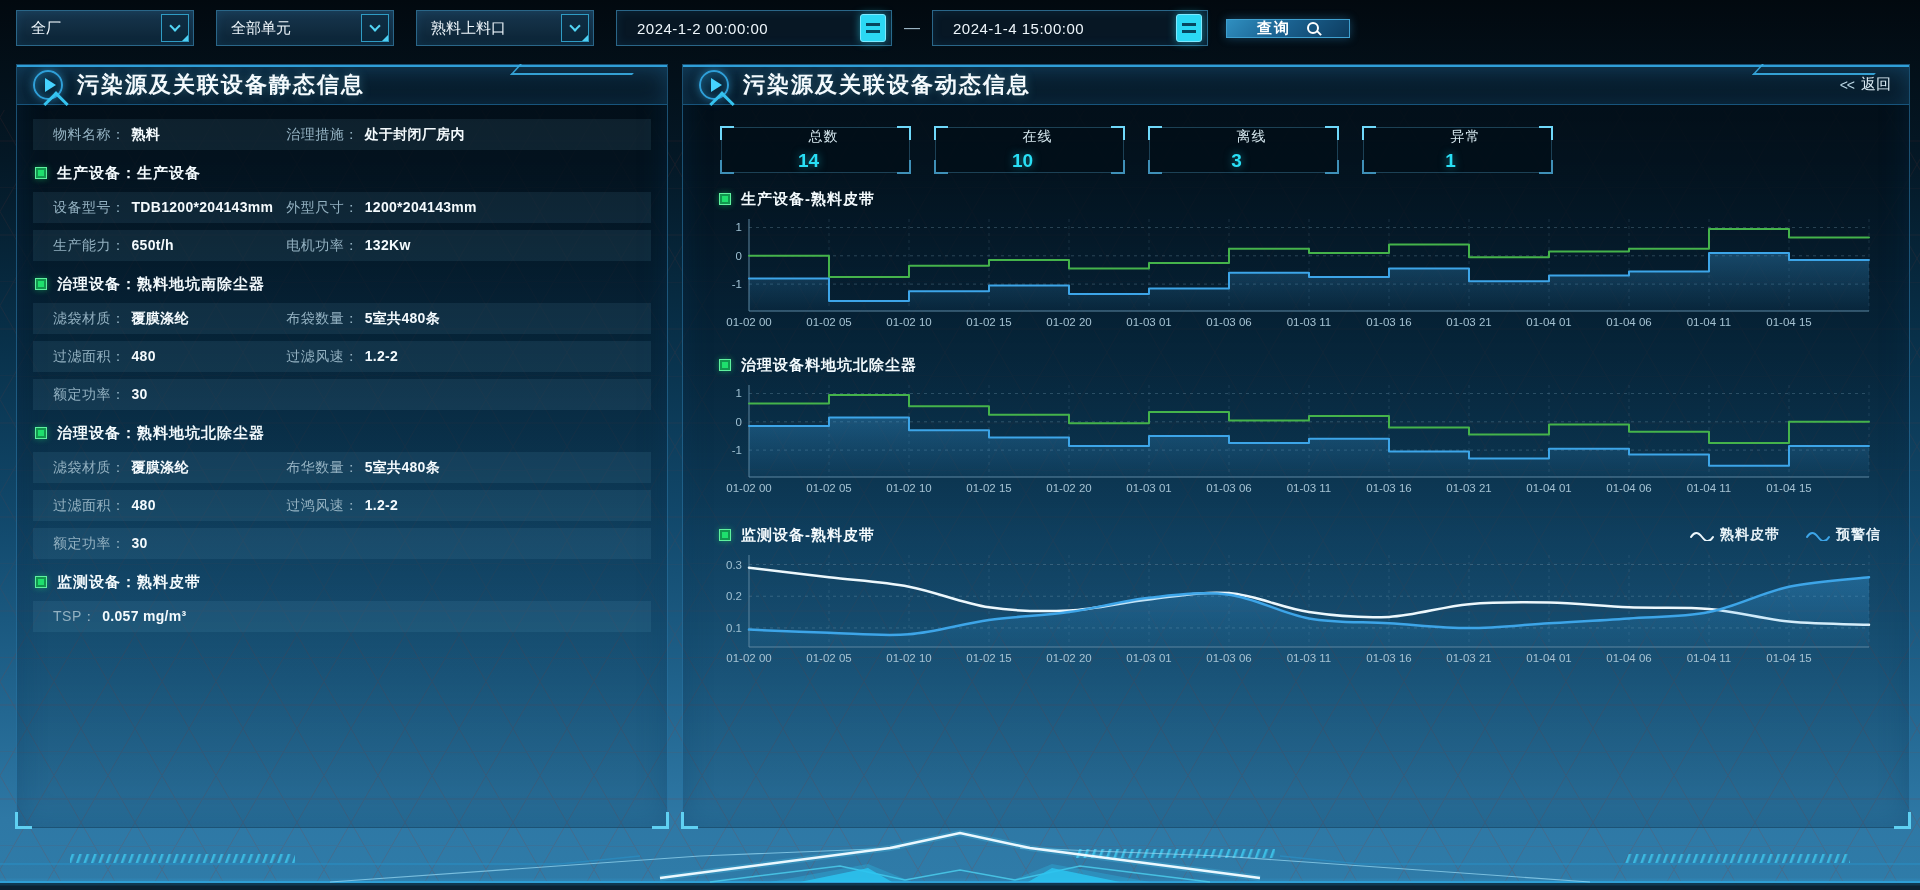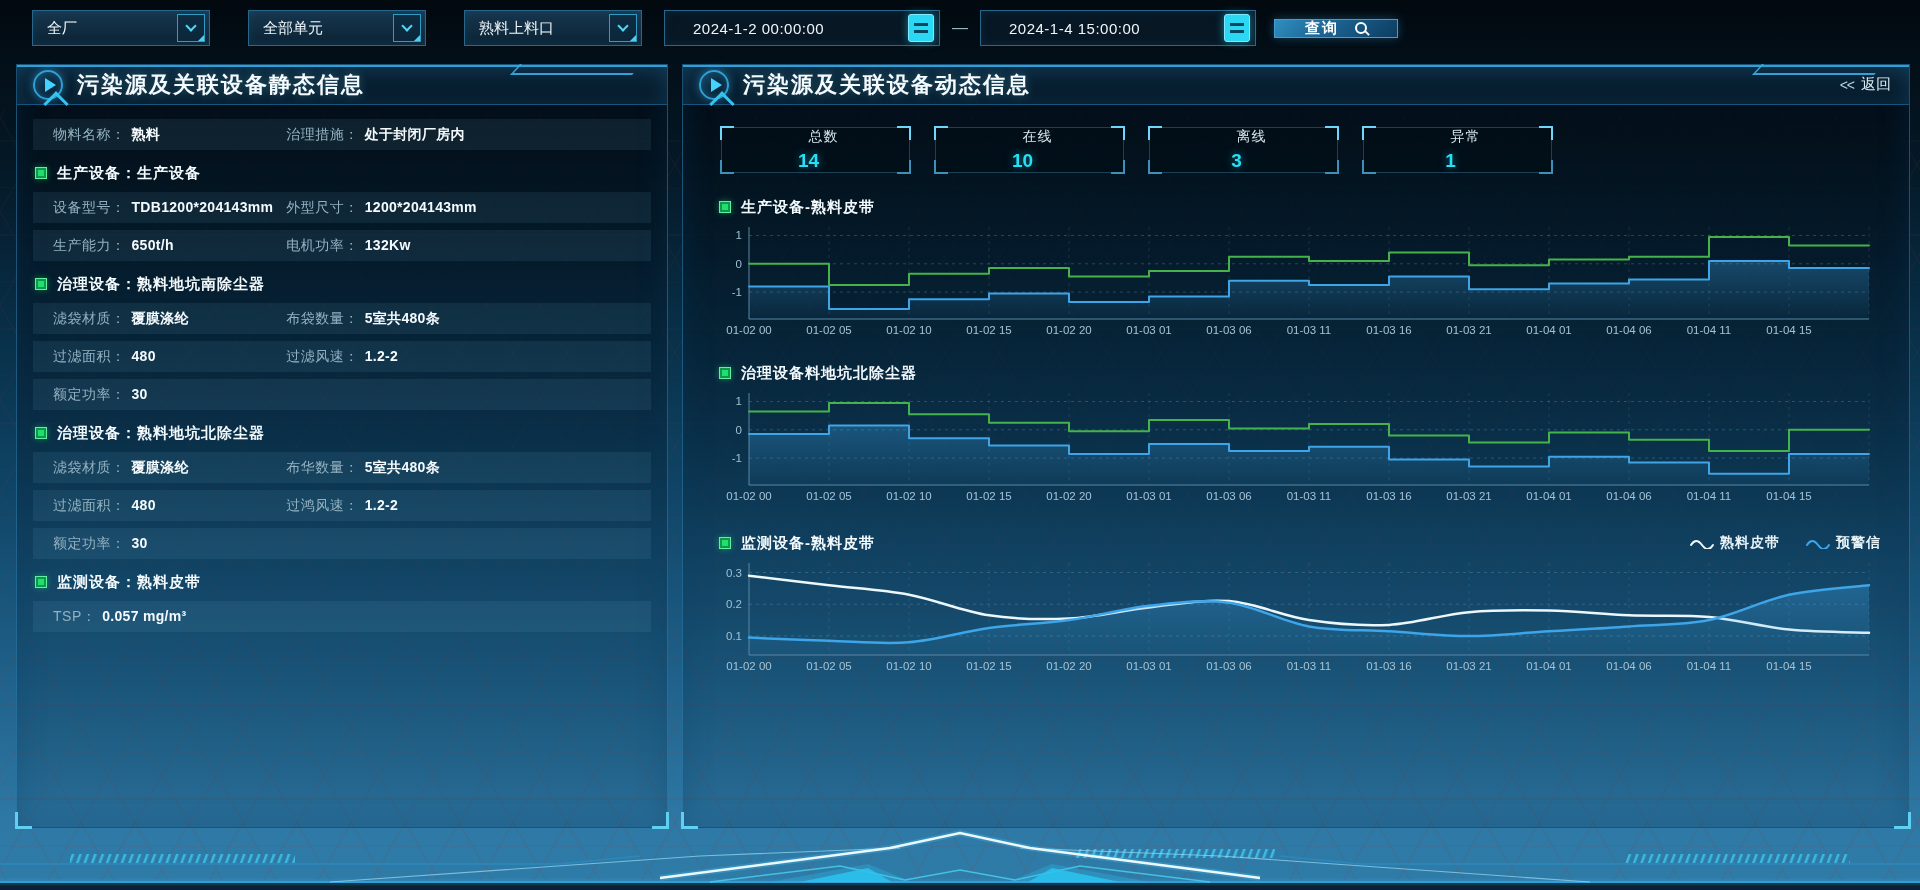--- a/index.html
+++ b/index.html
@@ -8,35 +8,35 @@
     font-family:"Liberation Sans","DejaVu Sans",sans-serif;
     position:relative; overflow:hidden; color:#e9f4fa;
     background:linear-gradient(180deg,#02090f 0%,#041826 18%,#083049 38%,#11486b 58%,#1f618a 76%,#2e78a5 92%,#2f7ca9 100%);
   }
   .hexbg { position:absolute; inset:0; z-index:0; pointer-events:none; }
   
   .topbar { position:absolute; left:16px; top:9px; height:38px; display:flex; align-items:center; z-index:5; }
   .select {
     width:178px; height:36px; margin-right:22px; display:flex; align-items:center;
     background:linear-gradient(180deg,#17364e,#0b2334); border:1px solid #2a6688;
-    position:relative; cursor:pointer; box-shadow:inset 0 0 10px rgba(40,130,190,.18);margin-left:16px;
+    position:relative; cursor:pointer; box-shadow:inset 0 0 10px rgba(40,130,190,.18);
   }
   .sel-text { font-size:15px; color:#eef6fb; padding-left:14px; flex:1; }
   .sel-btn {
     width:28px; height:28px; margin-right:4px; border:1px solid #2f9cc4;
     background:rgba(10,40,60,.55); display:flex; align-items:center; justify-content:center; position:relative;
   }
   .sel-btn::after { content:""; position:absolute; right:0; bottom:0; border-left:6px solid transparent; border-bottom:6px solid #4fd0f2; }
   .chev { width:8px; height:8px; border-right:2px solid #53d6f5; border-bottom:2px solid #53d6f5; transform:rotate(45deg); margin-top:-4px; }
   .datebox {
     width:276px; height:36px; display:flex; align-items:center;
     background:rgba(8,26,40,.85); border:1px solid #2a6688; position:relative; cursor:pointer;
     box-shadow:inset 0 0 10px rgba(40,130,190,.15);
   }
-  .datebox .dtext { flex:1; font-size:15px; color:#eef6fb; padding-left:28px; letter-spacing:.5px; }
+  .datebox .dtext { flex:1; font-size:15px; color:#eef6fb; padding-left:20px; letter-spacing:.5px; }
   .calbtn {
     width:26px; height:28px; margin-right:5px; border-radius:3px; background:#2bd8f4; position:relative;
     box-shadow:0 0 8px rgba(43,216,244,.55); border:1px solid #7fe9ff; cursor:pointer;
   }
   .calbtn::before { content:""; position:absolute; left:5px; right:5px; top:8px; height:3px; background:#06465e; box-shadow:0 7px 0 #06465e; }
   .dash { color:#9fb9c8; font-size:16px; margin:0 12px; }
   .query {
     width:124px; height:19px; margin-left:18px; border:1px solid #3fa0cf; display:flex; align-items:center; justify-content:center;
     background:linear-gradient(135deg,#2f8fc0 0%,#1b6392 45%,#0d3d60 100%);
     color:#fff; font-size:15px; font-weight:bold; letter-spacing:2px; cursor:pointer;
@@ -91,21 +91,21 @@
     border:1px solid rgba(80,160,200,.35); display:flex; align-items:center;flex-direction:column; }
   .stat::before { content:""; position:absolute; left:-2px; top:-2px; width:12px; height:12px; border-left:2px solid #6fd8fa; border-top:2px solid #6fd8fa; }
   .stat::after { content:""; position:absolute; right:-2px; top:-2px; width:12px; height:12px; border-right:2px solid #6fd8fa; border-top:2px solid #6fd8fa; }
   .stat .bc::before { content:""; position:absolute; left:-2px; bottom:-2px; width:12px; height:12px; border-left:2px solid #3f90b8; border-bottom:2px solid #3f90b8; }
   .stat .bc::after { content:""; position:absolute; right:-2px; bottom:-2px; width:12px; height:12px; border-right:2px solid #3f90b8; border-bottom:2px solid #3f90b8; }
   .stat .slbl { font-size:14px; color:#d5e7ee; padding-left:16px; flex:1; letter-spacing:1px; }
   .stat .sval { font-size:19px; font-weight:bold; color:#29dff5; padding-right:14px; text-shadow:0 0 8px rgba(41,223,245,.5); }
   
   #charts { margin-left:36px; }
   .chart-block .ctitle { display:flex; align-items:center; gap:10px; height:24px; margin-bottom:6px; font-size:15px; font-weight:bold; color:#f2f9fc; letter-spacing:1px; }
-  .cb0 { margin-top:22px; } .cb1 { margin-top:18px; } .cb2 { margin-top:22px; }
+  .cb0 { margin-top:14px; } .cb1 { margin-top:18px; } .cb2 { margin-top:22px; }
   .legend { margin-left:auto; margin-right:28px; display:flex; gap:26px; align-items:center; }
   .litem { display:flex; align-items:center; gap:6px; font-size:14px; font-weight:bold; color:#e8f3f8; }
   .footerdeco { position:absolute; left:0; bottom:0; z-index:4; pointer-events:none; }
 </style>
 </head>
 <body>
 
 <svg class="hexbg" width="1920" height="890">
   <defs>
     <pattern id="hexpat" width="54" height="94" patternUnits="userSpaceOnUse">

